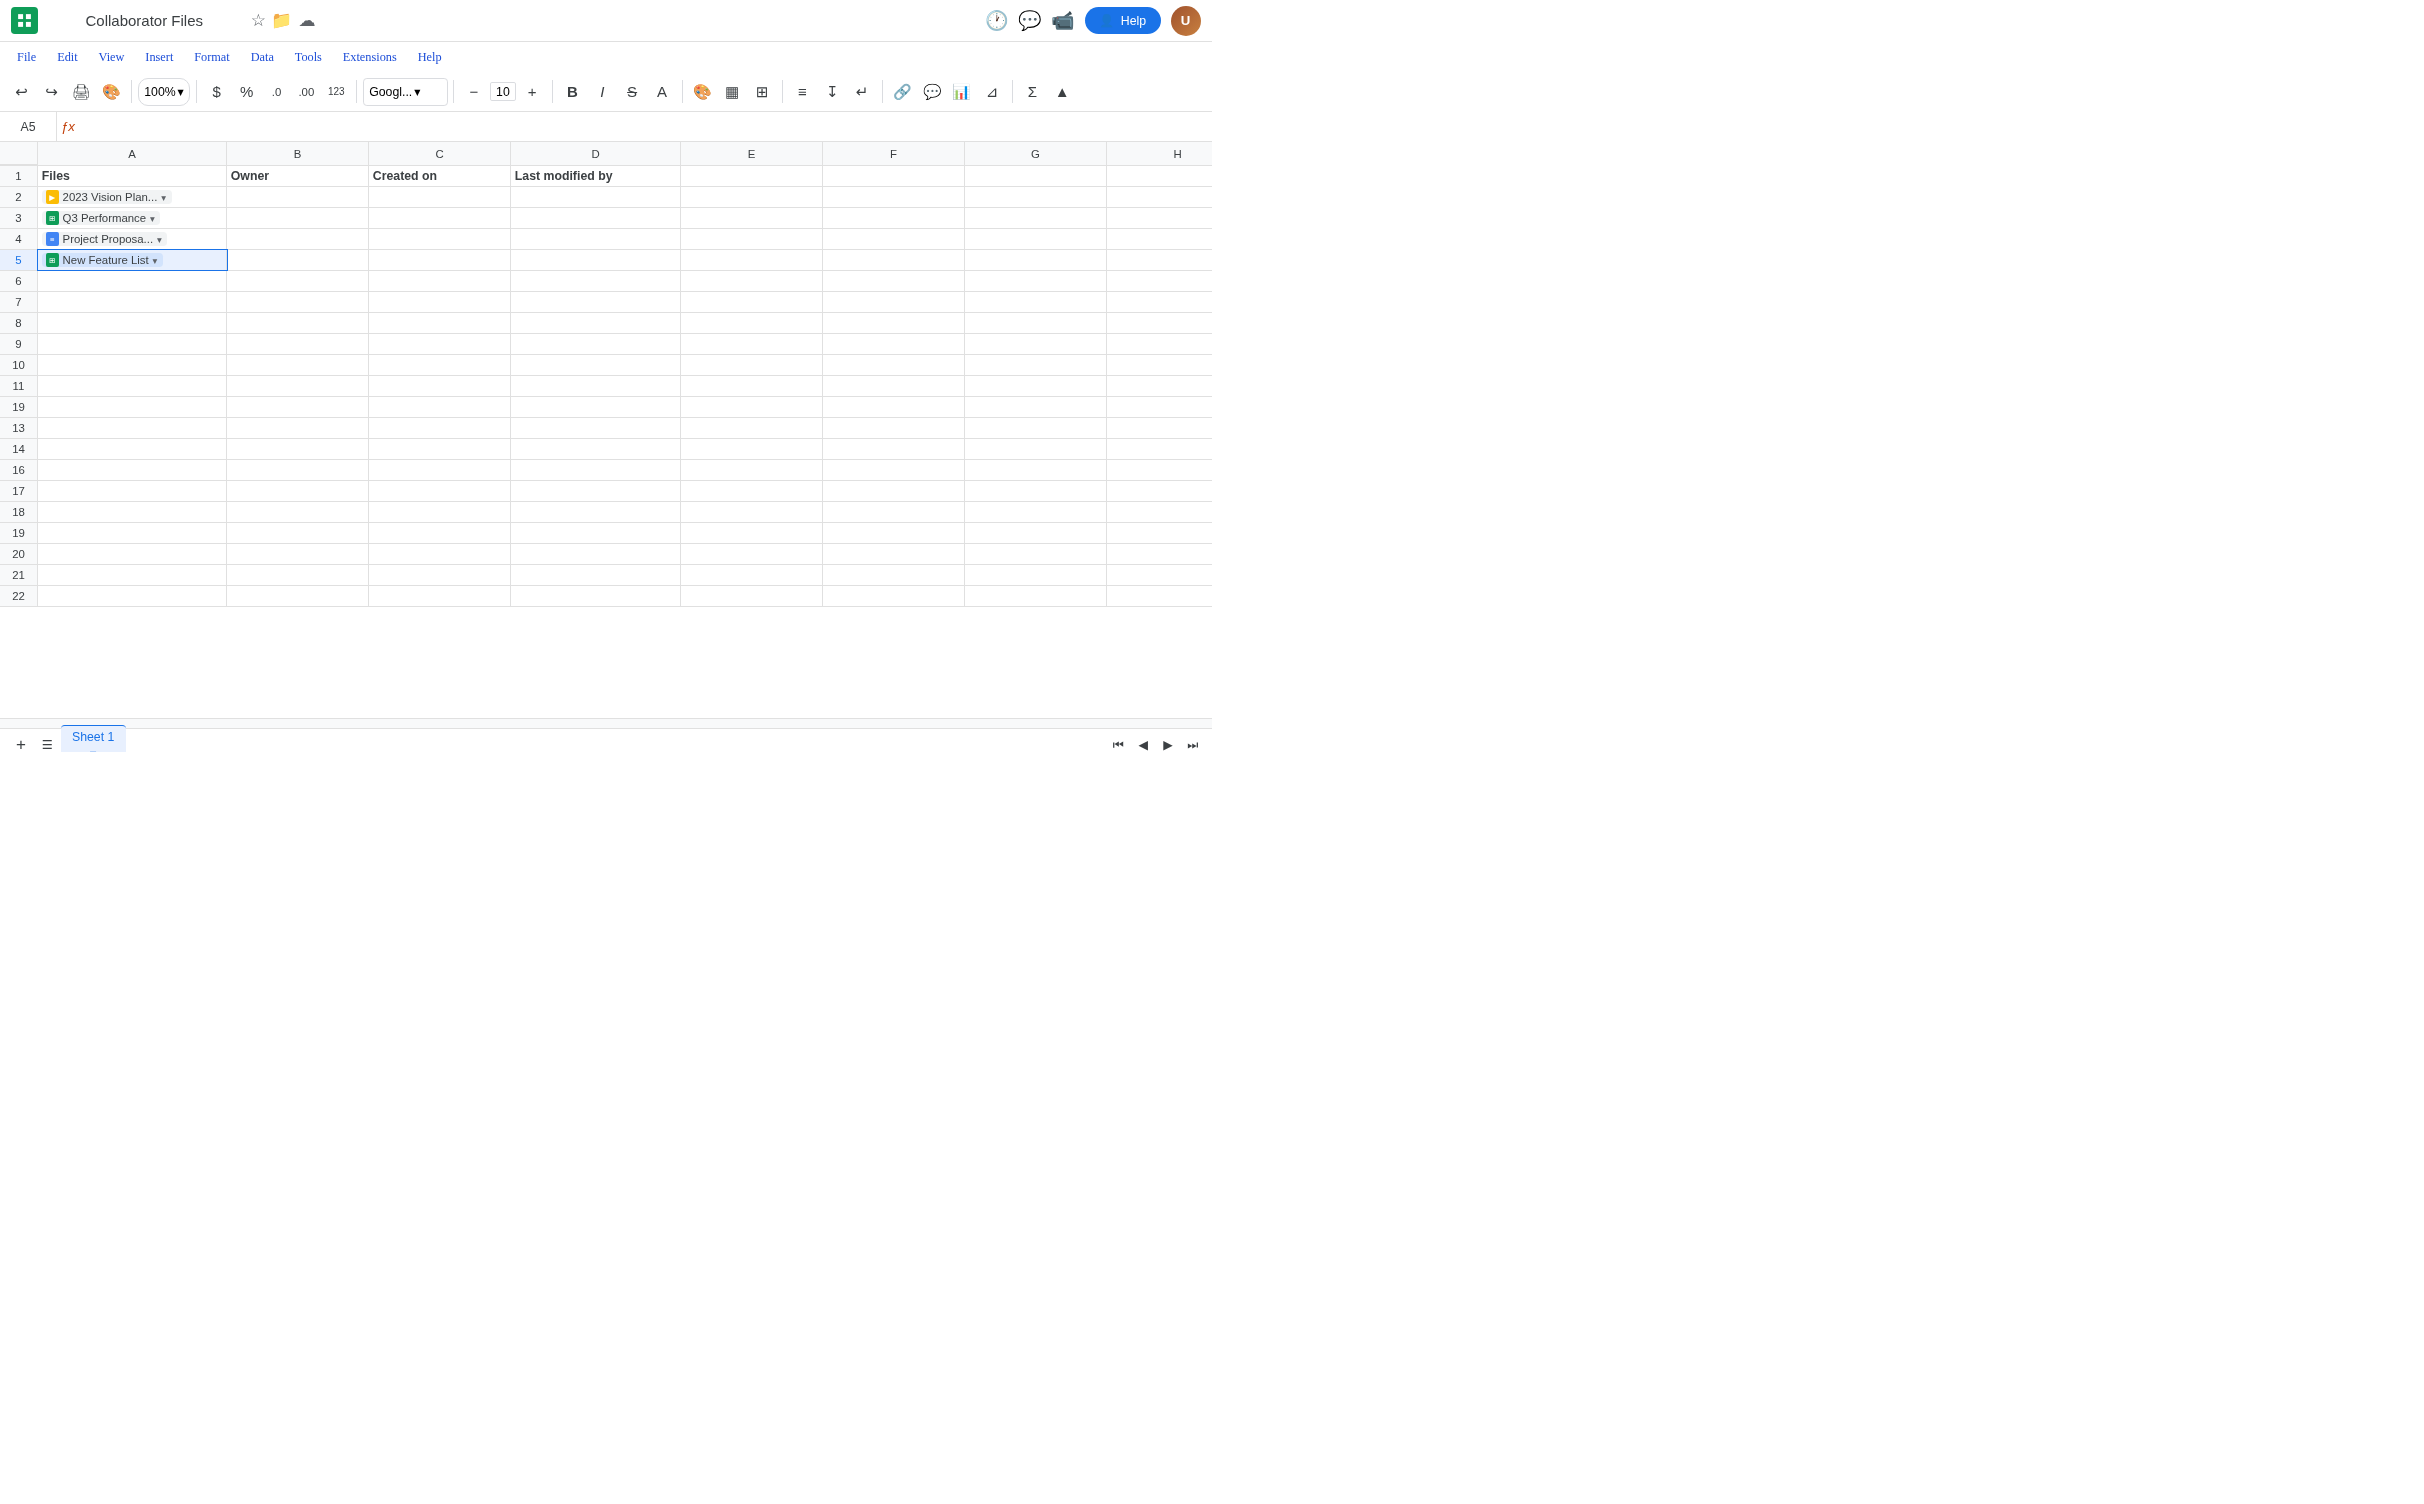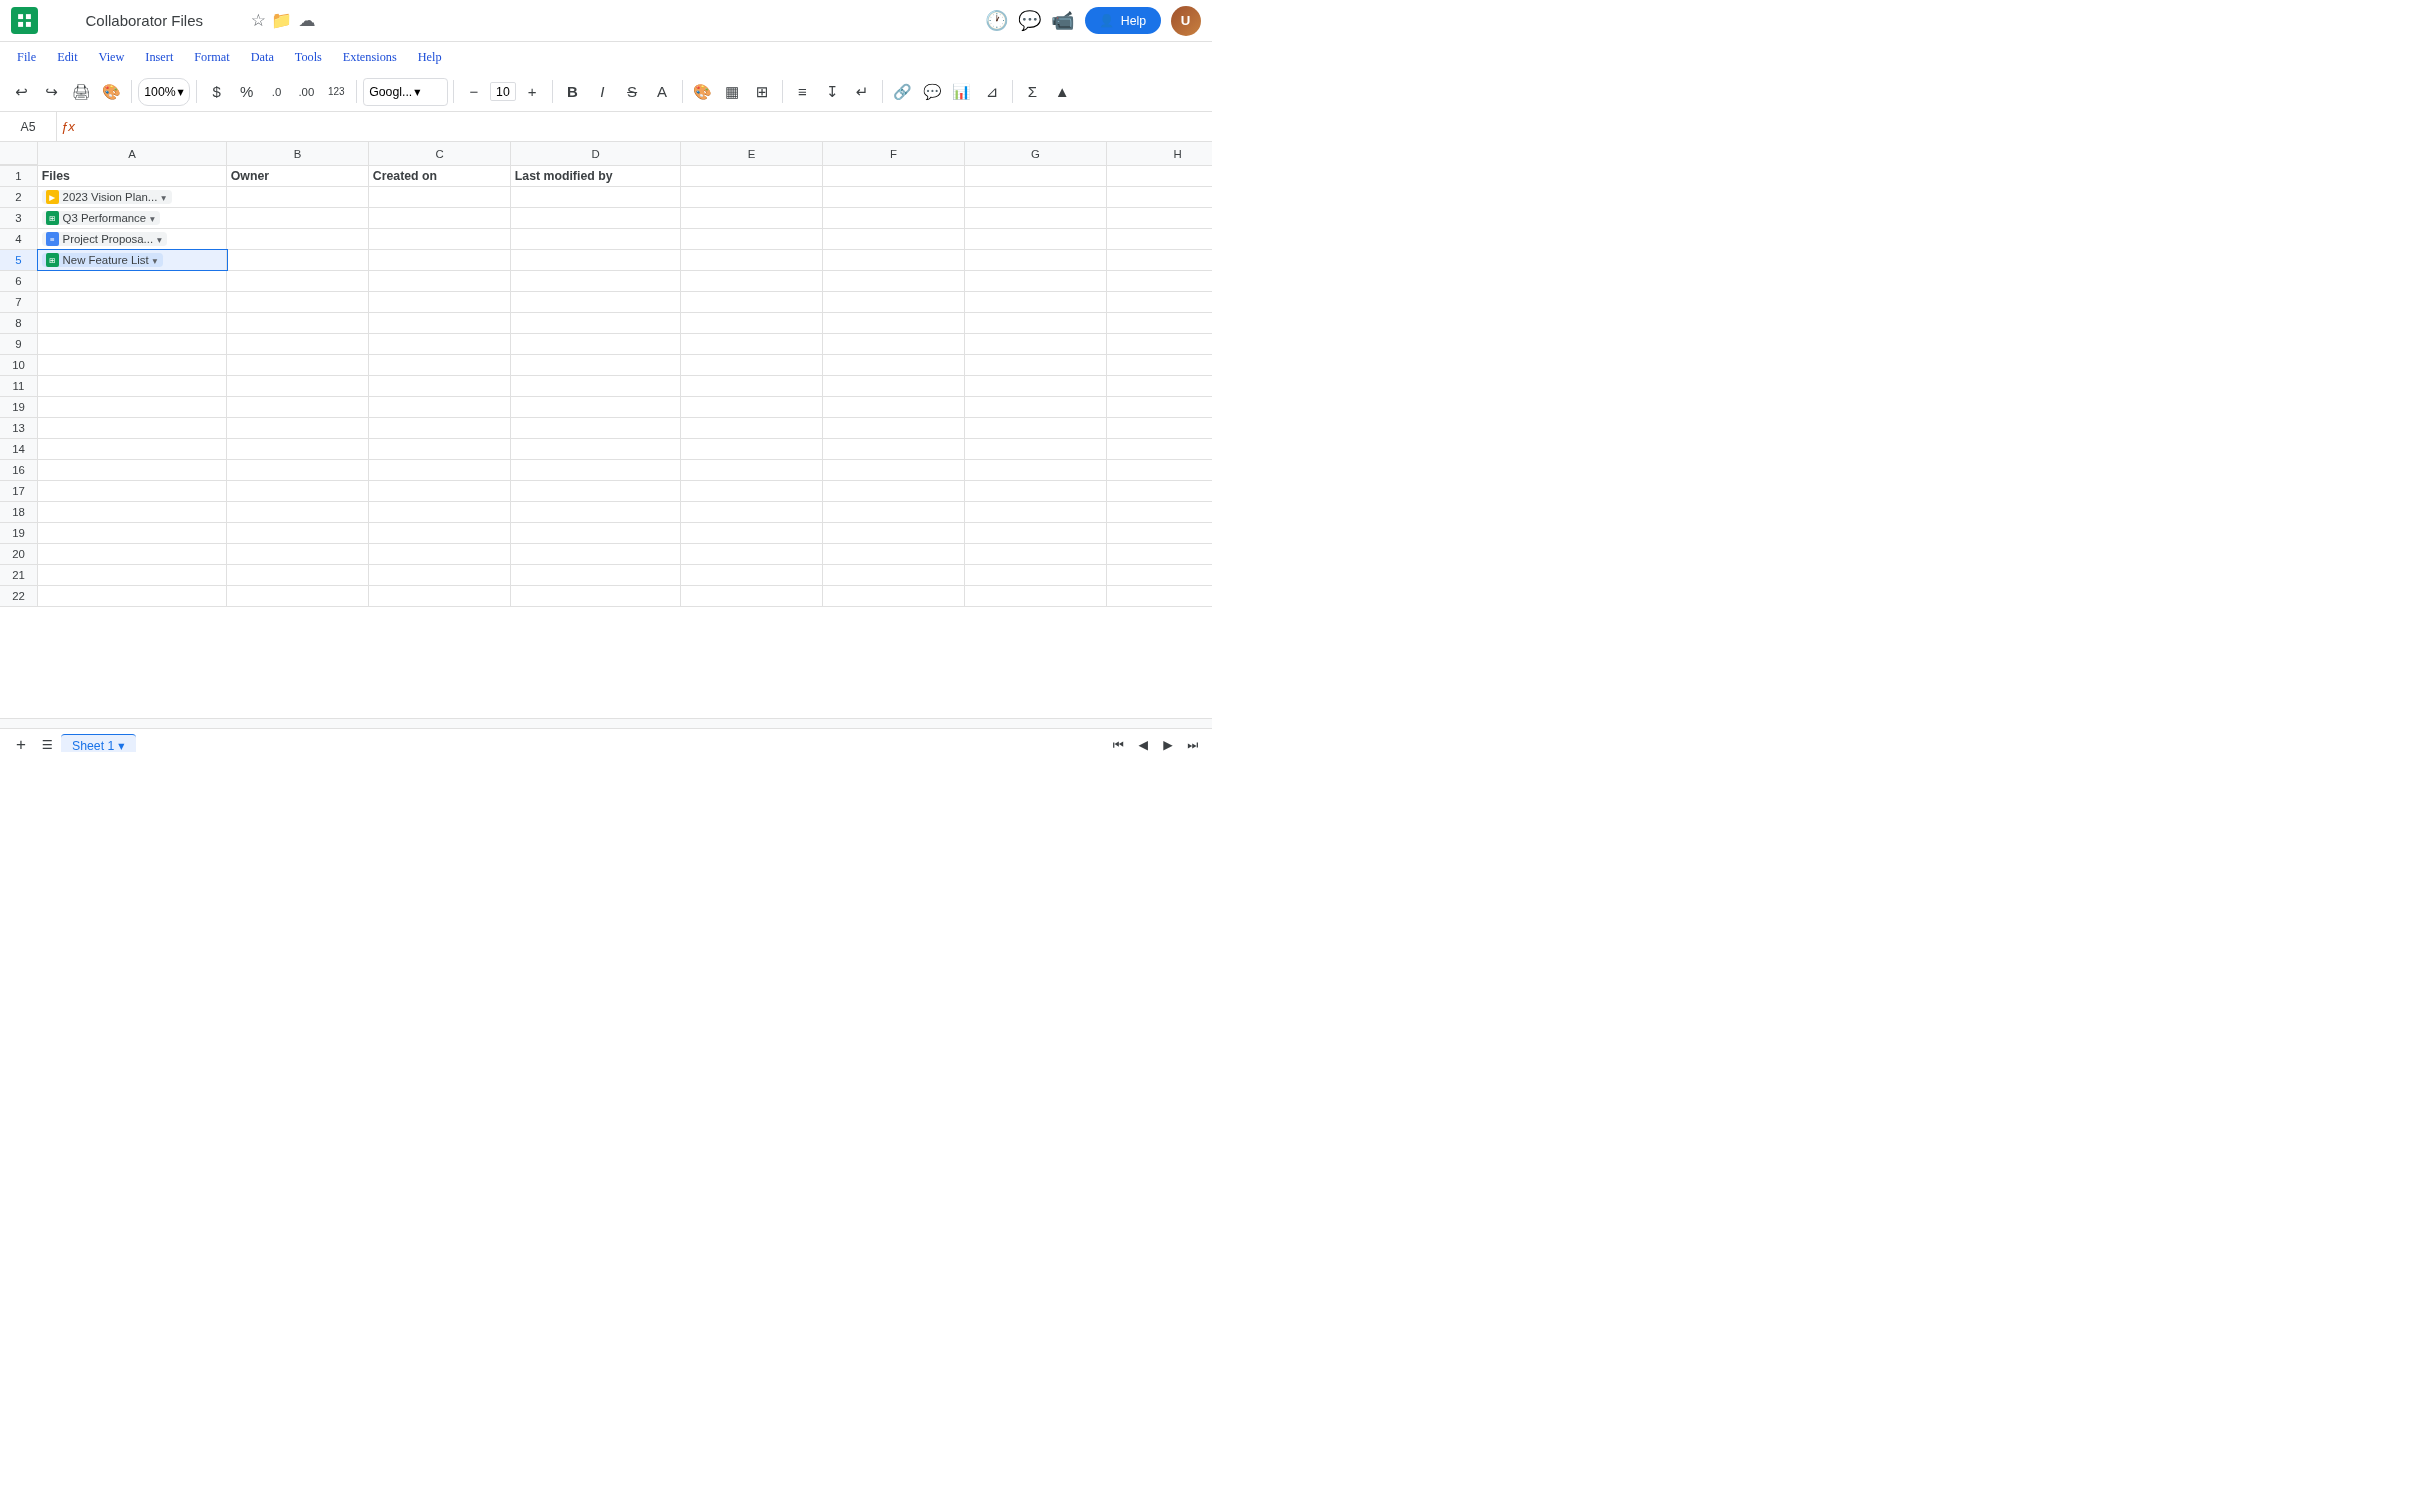--- a/index.html
+++ b/index.html
@@ -334,20 +334,21 @@
       border-radius: 3.8px 3.8px 0 0;
       cursor: pointer;
       font-size: 12.3px;
       color: #3c4043;
       border-top: 1.9px solid transparent;
     }
     .sheet-tab.active {
       background: #e8f0fe;
       color: #1a73e8;
       border-top: 1.9px solid #1a73e8;
+      flex-direction: column;
     }
     #nav-arrows {
       display: flex;
       gap: 1.9px;
       margin-left: auto;
     }
     .nav-arrow {
       width: 23px; height: 23px;
       display: flex;
       align-items: center;

